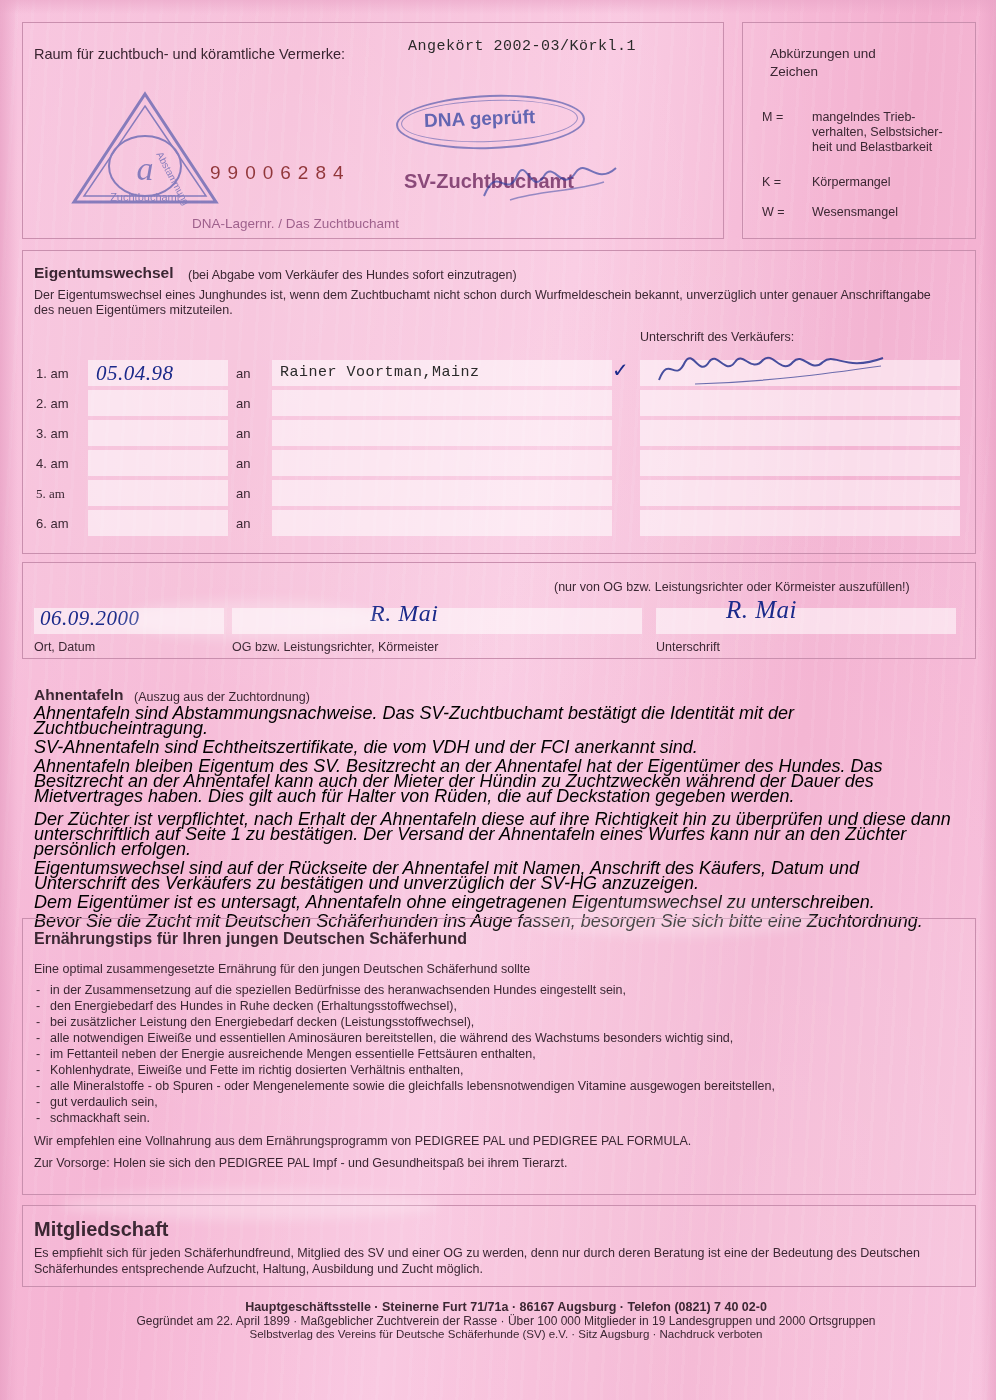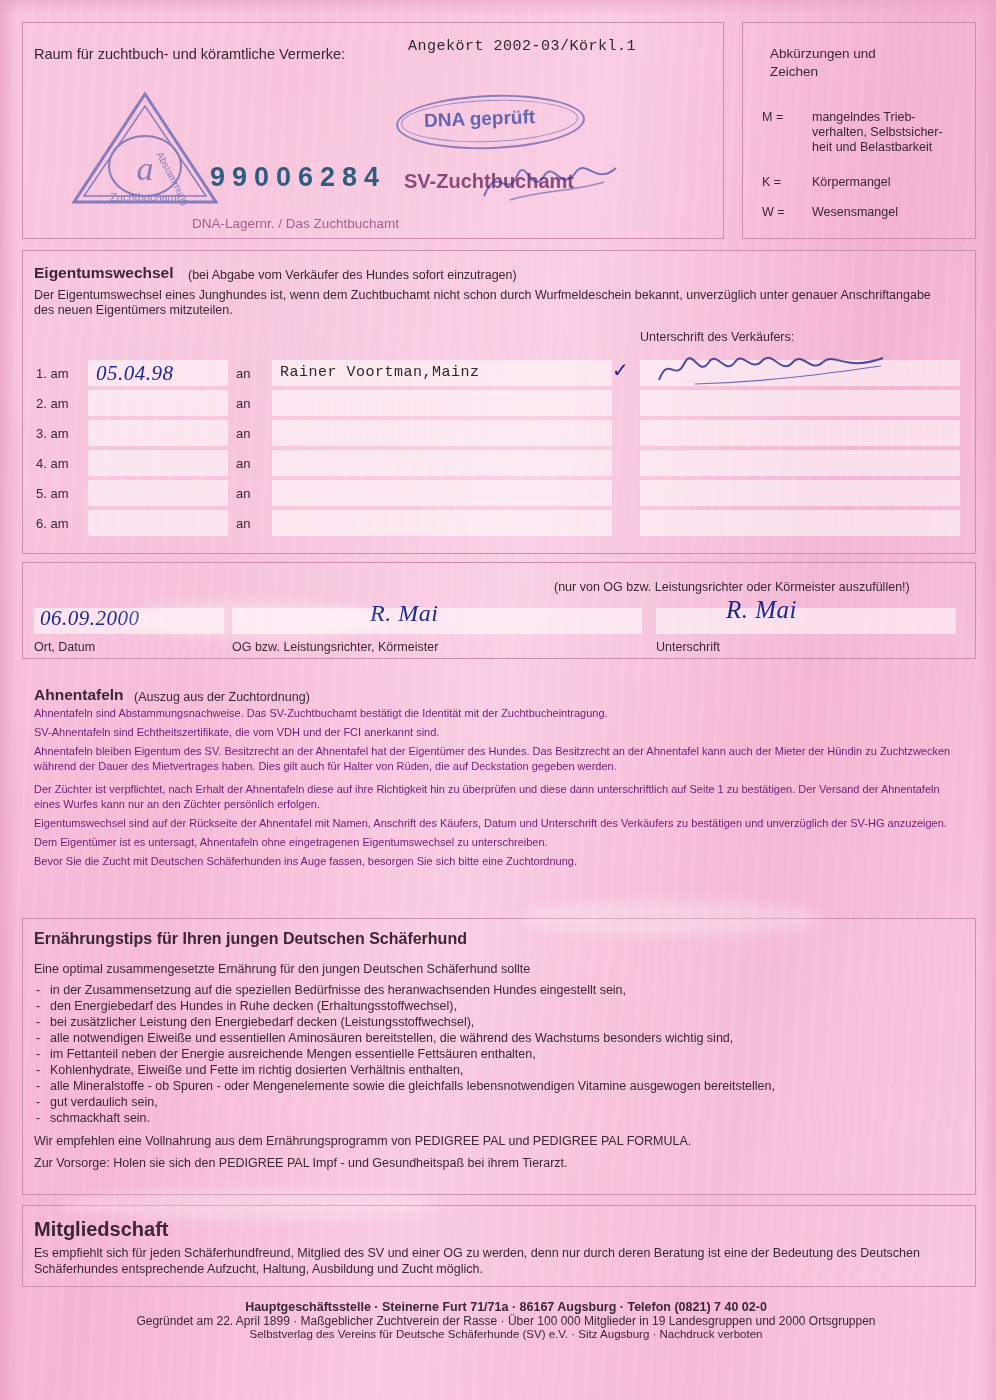--- a/index.html
+++ b/index.html
@@ -50,23 +50,23 @@
     letter-spacing:.5px;
   }
   .typed{
     font-family:"Liberation Mono", monospace;
     color:#2a2a2a;
     font-size:15px;
     letter-spacing:.5px;
   }
   .stampnum{
     font-family:"Liberation Sans", sans-serif;
-    font-weight:bold;
-    color:#0c4a6e;
-    font-size:27px;
+    font-weight:normal;
+    color:#7f1d1d;
+    font-size:19px;
     letter-spacing:7px;
     opacity:.85;
   }
   .stamp-text{color:#6f2a60;opacity:.8;font-weight:bold;}
 
   
   .tri{
     position:absolute;width:150px;height:120px;left:70px;top:88px;opacity:.55;
   }
   .tri svg{width:100%;height:100%;}
@@ -97,21 +97,21 @@
   .field{
     position:absolute;height:26px;
     background:rgba(255,255,255,0.55);
     border:none;
   }
 
   
   #handout-box{left:22px;top:562px;width:952px;height:95px;background:rgba(255,255,255,0.05);}
   #ernaehr-box{left:22px;top:918px;width:952px;height:275px;background:rgba(255,255,255,0.05);}
   #mitglied-box{left:22px;top:1205px;width:952px;height:80px;background:rgba(255,255,255,0.05);}
-  p.body{margin:0 0 4px 0;font-size:11px;line-height:15px;color:#701a75;}
+  p.body{margin:0 0 4px 0;font-size:18px;line-height:15px;color:#000000;font-style:italic;}
   ul.dash{margin:0;padding:0;list-style:none;}
   ul.dash li{font-size:12.5px;line-height:16px;position:relative;padding-left:22px;}
   ul.dash li:before{content:"-";position:absolute;left:8px;}
 
   .footer{position:absolute;left:16px;right:0;top:1300px;text-align:center;}
   .footer .f1{font-size:12.5px;font-weight:bold;}
   .footer .f2{font-size:12px;}
   .footer .f3{font-size:11.5px;}
 
   .abbr-row{position:absolute;font-size:12.5px;line-height:15px;}
@@ -210,21 +210,21 @@
   <div class="t row-lbl" style="left:236px;top:426px;">an</div>
   <div class="field" style="left:272px;top:420px;width:340px;"></div>
   <div class="field" style="left:640px;top:420px;width:320px;"></div>
 
   <div class="t row-lbl" style="left:36px;top:456px;">4. am</div>
   <div class="field" style="left:88px;top:450px;width:140px;"></div>
   <div class="t row-lbl" style="left:236px;top:456px;">an</div>
   <div class="field" style="left:272px;top:450px;width:340px;"></div>
   <div class="field" style="left:640px;top:450px;width:320px;"></div>
 
-  <div class="t row-lbl" style="left:36px;top:486px;">5. am</div>
+  <div class="t row-lbl" style="left:36px;top:486px;font-family:Liberation Serif, serif;">5. am</div>
   <div class="field" style="left:88px;top:480px;width:140px;"></div>
   <div class="t row-lbl" style="left:236px;top:486px;">an</div>
   <div class="field" style="left:272px;top:480px;width:340px;"></div>
   <div class="field" style="left:640px;top:480px;width:320px;"></div>
 
   <div class="t row-lbl" style="left:36px;top:516px;">6. am</div>
   <div class="field" style="left:88px;top:510px;width:140px;"></div>
   <div class="t row-lbl" style="left:236px;top:516px;">an</div>
   <div class="field" style="left:272px;top:510px;width:340px;"></div>
   <div class="field" style="left:640px;top:510px;width:320px;"></div>

